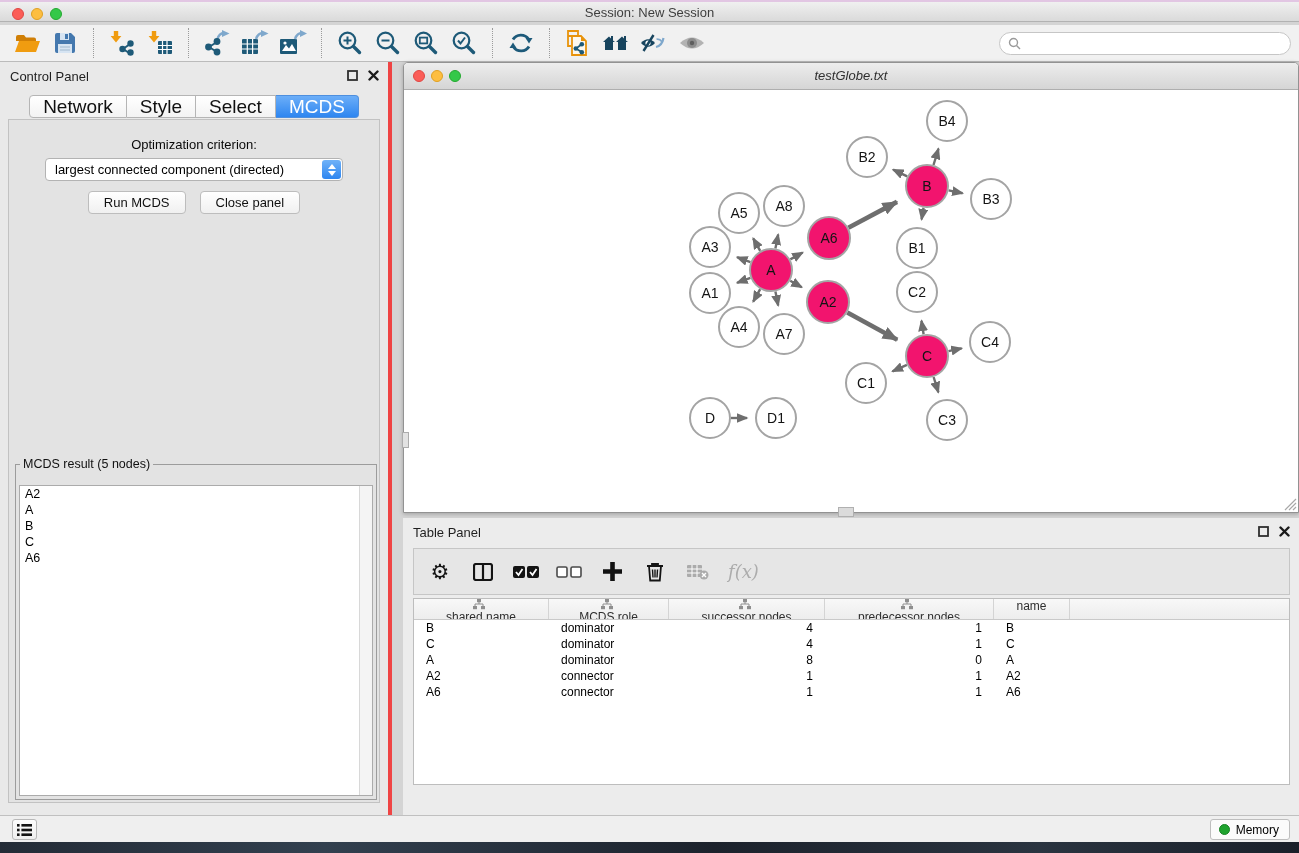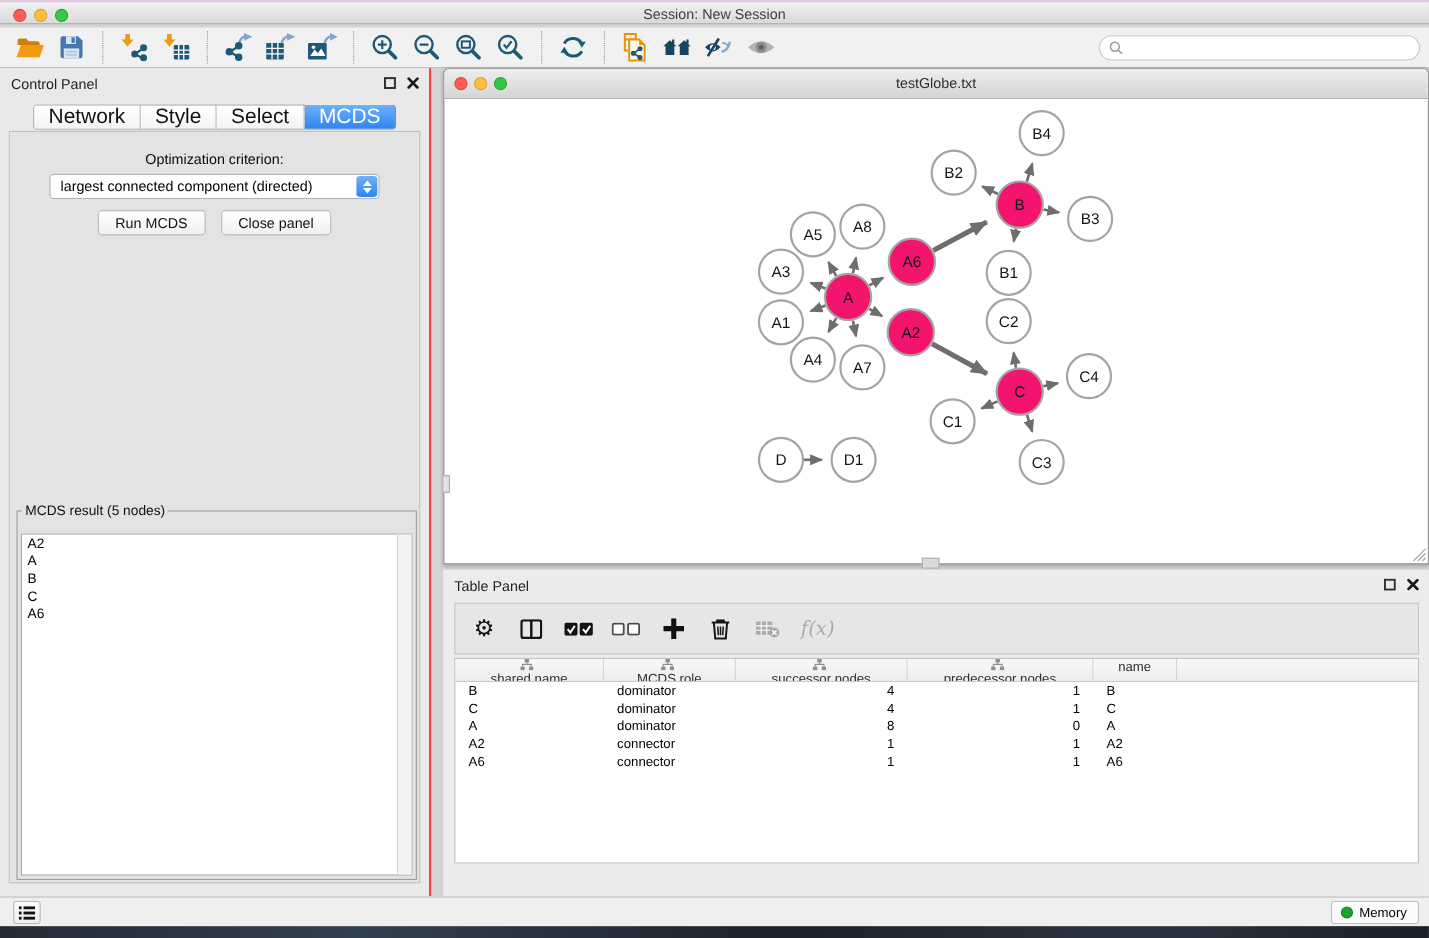--- a/index.html
+++ b/index.html
@@ -19,21 +19,21 @@
   .toolbar { position:absolute; top:25px; left:0; right:0; height:37px; background:#F1F1F1;
     border-bottom:1px solid #BBBBBB; display:flex; align-items:center; padding:0 8px; }
   .tb-ico { width:32px; height:32px; display:flex; align-items:center; justify-content:center; flex:0 0 auto; margin:0 3px; }
   .tb-sep { width:1px; height:30px; border-left:1px dotted #9B9B9B; margin:0 9px; flex:0 0 auto; }
   .search-box { margin-left:auto; width:292px; height:23px; border:1px solid #C6C6C6; border-radius:12px;
     background:#fff; display:flex; align-items:center; padding:0 8px; }
   .search-box input { border:none; outline:none; flex:1; font-size:13px; font-family:"Liberation Sans",sans-serif; background:transparent; margin-left:5px; }
 
   
   .control-panel { position:absolute; left:0; top:62px; width:392px; height:753px;
-    background:#E9E9E9; border-right:2px solid #ef4444; }
+    background:#E9E9E9; border-right:4px solid #ef4444; }
   .panel-title-row { position:relative; height:28px; }
   .panel-title { position:absolute; left:10px; top:7px; font-size:13px; color:#1F1F1F; }
   .win-btns { position:absolute; right:9px; top:8px; display:flex; gap:10px; align-items:center; }
 
   .seg-row { position:absolute; top:33px; left:0; width:100%; display:flex; justify-content:center; }
   .seg-btn { font-size:19px; height:23px; line-height:21px; padding:0 13px; color:#111;
     background:linear-gradient(#FFFFFF,#F3F3F3); border:1px solid #B5B5B5; border-left:none; }
   .seg-btn.first { border-left:1px solid #B5B5B5; border-radius:4px 0 0 4px; }
   .seg-btn.last { border-radius:0 4px 4px 0; }
   .seg-btn.selected { background:linear-gradient(#6CAEF8,#2E86F0); color:#fff; border-color:#4E8FDE; }
@@ -55,21 +55,21 @@
     border:1px solid #9C9C9C; padding:0; }
   fieldset.mcds-result legend { font-size:12.5px; color:#111; margin-left:4px; padding:0 3px; }
   .listbox { position:absolute; left:3px; right:3px; top:14px; bottom:3px; background:#fff; border:1px solid #ABABAB; }
   .scroll-gutter { position:absolute; right:0; top:0; bottom:0; width:13px; background:#F4F4F4; border-left:1px solid #D8D8D8; }
   .result-item { font-size:12.5px; line-height:16px; padding-left:5px; color:#000; }
 
   
   .network-window { position:absolute; left:403px; top:62px; width:896px; height:451px;
     background:#fff; border:1px solid #929292; border-radius:5px 5px 0 0; box-shadow:0 1px 4px rgba(0,0,0,.25); }
   .nw-titlebar { height:27px; background:linear-gradient(#EDEDED,#D5D5D5); border-bottom:1px solid #AEAEAE;
-    border-radius:4px 4px 0 0; position:relative; }
+    border-radius:4px 4px 0 0; position:relative;font-style:italic; }
   .nw-titlebar .title { text-align:center; line-height:26px; font-size:13px; color:#2E2E2E; }
   .nw-tl { position:absolute; top:7px; width:12px; height:12px; border-radius:50%; }
   .nw-canvas { position:absolute; left:0; right:0; top:27px; bottom:0; overflow:hidden; }
   .resize-grip { position:absolute; right:1px; bottom:1px; }
   .v-grip { position:absolute; left:-2px; top:369px; width:7px; height:16px; background:#E2E2E2; border:1px solid #ACACAC; }
   .h-grip { position:absolute; left:838px; top:507px; width:16px; height:10px; background:#DBDBDB; border:1px solid #B0B0B0; z-index:5; }
 
   svg .edge { stroke-width:2.4; }
   svg .edge.thick { stroke-width:4.6; }
   svg .node { stroke-width:2; }

